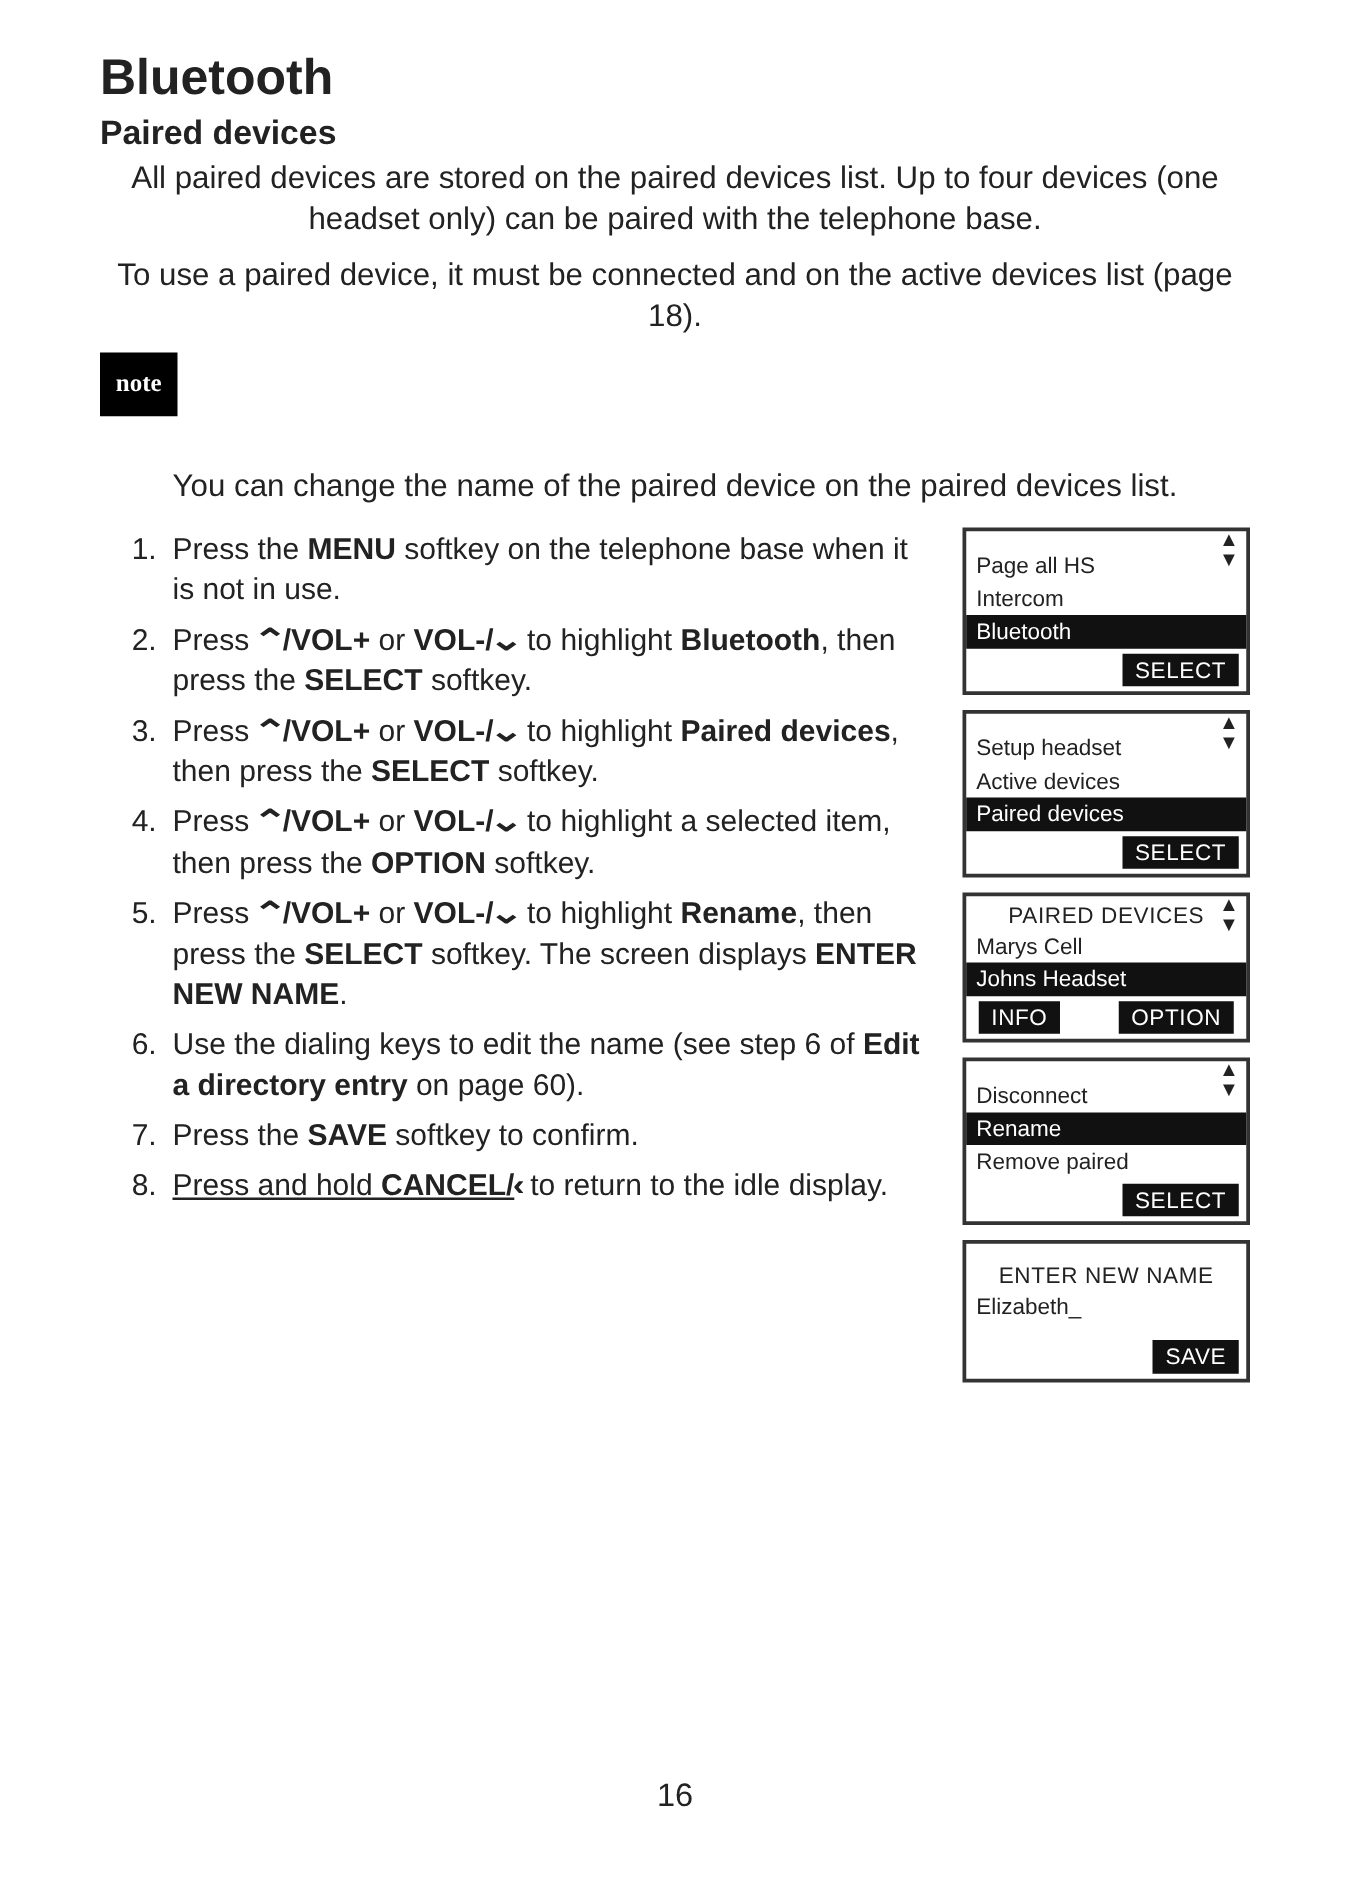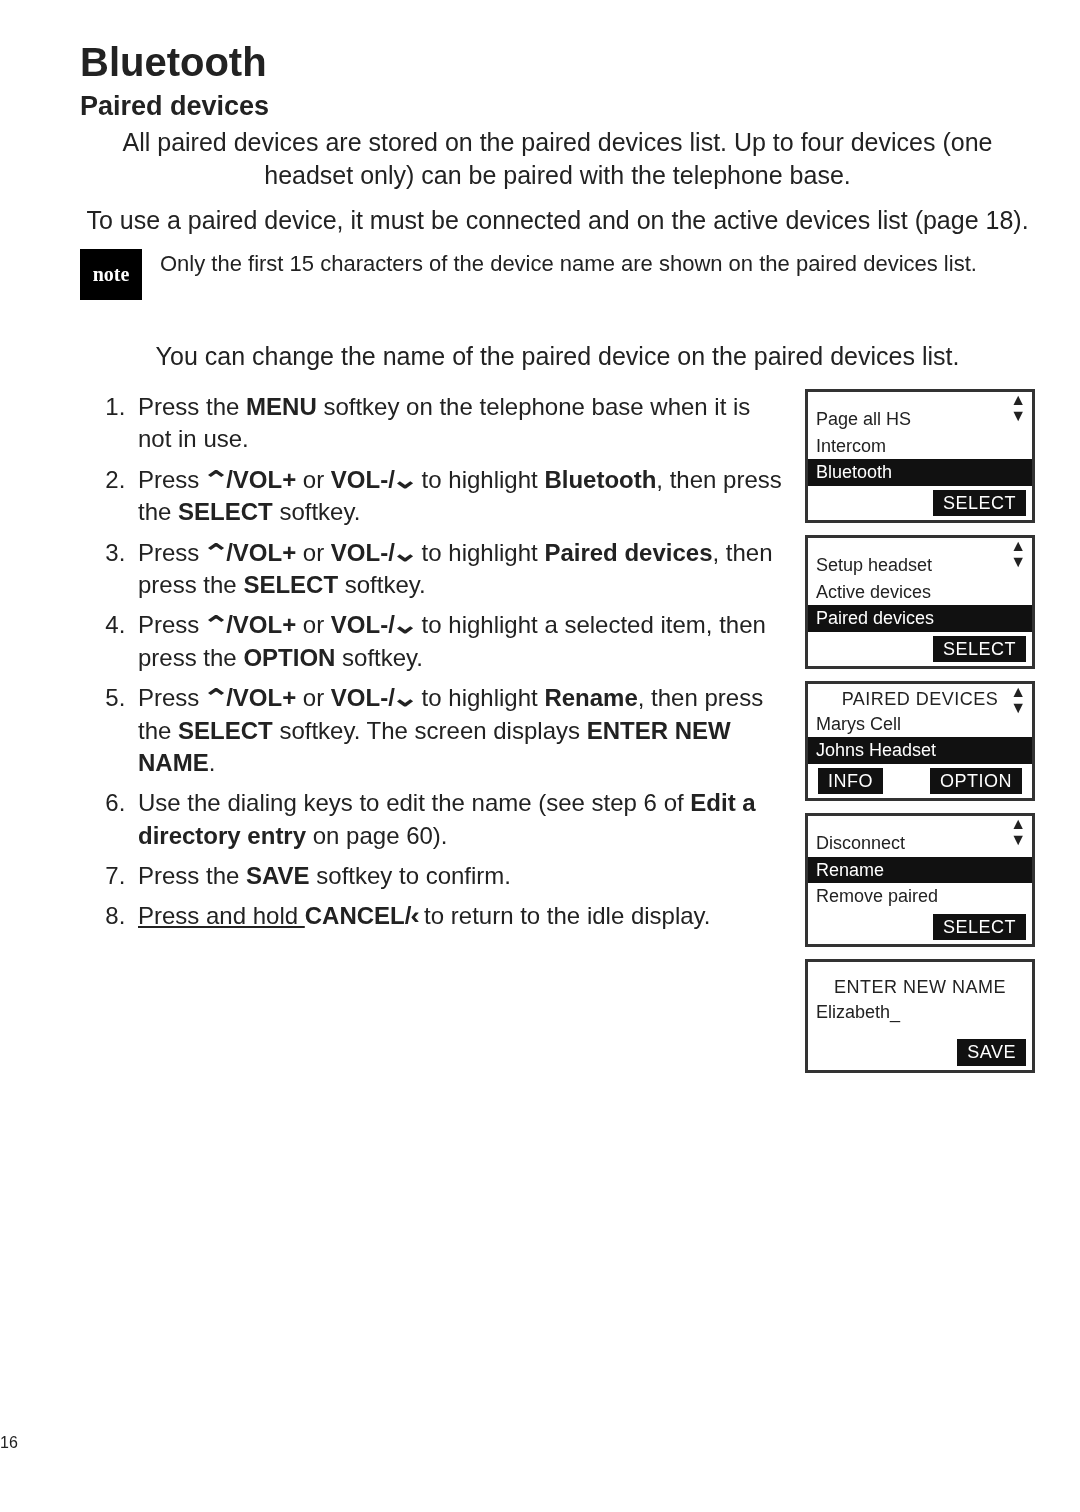--- a/index.html
+++ b/index.html
@@ -6,21 +6,21 @@
   body {
     margin: 0;
     background: #fff;
     font-family: Arial, Helvetica, sans-serif;
     color: #222;
     width: 1080px;
     height: 1512px;
     position: relative;
   }
   .page {
-    padding: 40px 45px 0 80px;
+    padding: 40px 80px 0 80px;
   }
   h1 {
     font-size: 40px;
     margin: 0 0 6px 0;
     font-weight: bold;
   }
   h2 {
     font-size: 27px;
     margin: 0 0 4px 0;
     font-weight: bold;
@@ -114,40 +114,40 @@
     padding-top: 4px;
     letter-spacing: 0.5px;
   }
   .screen .spacer { height: 10px; }
   .screen .pad { height: 14px; }
   .cursor::after { content: "_"; }
   .page-num {
     position: absolute;
     bottom: 60px;
     width: 100%;
-    font-size: 16px;
+    text-align: center;
+    font-size: 26px;
     left: 0;
   }
   .arrow::before { content: "\2039"; font-weight:bold; margin-right:-2px; transform: scaleX(1.2); display:inline-block;}
   .up-caret::before { content: "\2303"; font-weight:bold; display:inline-block; transform:scaleX(1.4);}
   .dn-caret::before { content: "\2304"; font-weight:bold; display:inline-block; transform:scaleX(1.4);}
 </style>
 </head>
 <body>
 
 <div class="page">
   <h1>Bluetooth</h1>
 
   <h2>Paired devices</h2>
   <p class="body">All paired devices are stored on the paired devices list. Up to four devices (one headset only) can be paired with the telephone base.</p>
   <p class="body">To use a paired device, it must be connected and on the active devices list (page 18).</p>
 
   <div class="note-row">
     <div class="note-badge">note</div>
-    <div class="note-text">Only the first 15 characters of the device name are shown on the paired devices list.</div>
   </div>
 
   <p class="body">You can change the name of the paired device on the paired devices list.</p>
 
   <div class="content-row">
     <div class="left-col">
       <ol class="steps">
         <li>
           <span>Press the </span><b>MENU</b><span> softkey on the telephone base when it is not in use.</span>
         </li>
@@ -163,21 +163,21 @@
         <li>
           <span>Press </span><span class="up-caret"></span><b>/VOL+</b><span> or </span><b>VOL-/</b><span class="dn-caret"></span><span> to highlight </span><b>Rename</b><span>, then press the </span><b>SELECT</b><span> softkey. The screen displays </span><b>ENTER NEW NAME</b><span>.</span>
         </li>
         <li>
           <span>Use the dialing keys to edit the name (see step 6 of </span><b>Edit a directory entry</b><span> on page 60).</span>
         </li>
         <li>
           <span>Press the </span><b>SAVE</b><span> softkey to confirm.</span>
         </li>
         <li>
-          <span style="text-decoration:underline;">Press and hold </span><b style="">CANCEL/</b><span class="arrow" style="text-decoration:underline;"></span><span> to return to the idle display.</span>
+          <span style="text-decoration:underline;">Press and hold </span><b style="text-decoration:underline;">CANCEL/</b><span class="arrow" style="text-decoration:underline;"></span><span> to return to the idle display.</span>
         </li>
       </ol>
     </div>
 
     <div class="screens">
 
       <div class="screen">
         <div class="scroll-ind">▲<br>▼</div>
         <div class="pad"></div>
         <div class="row">Page all HS</div>

